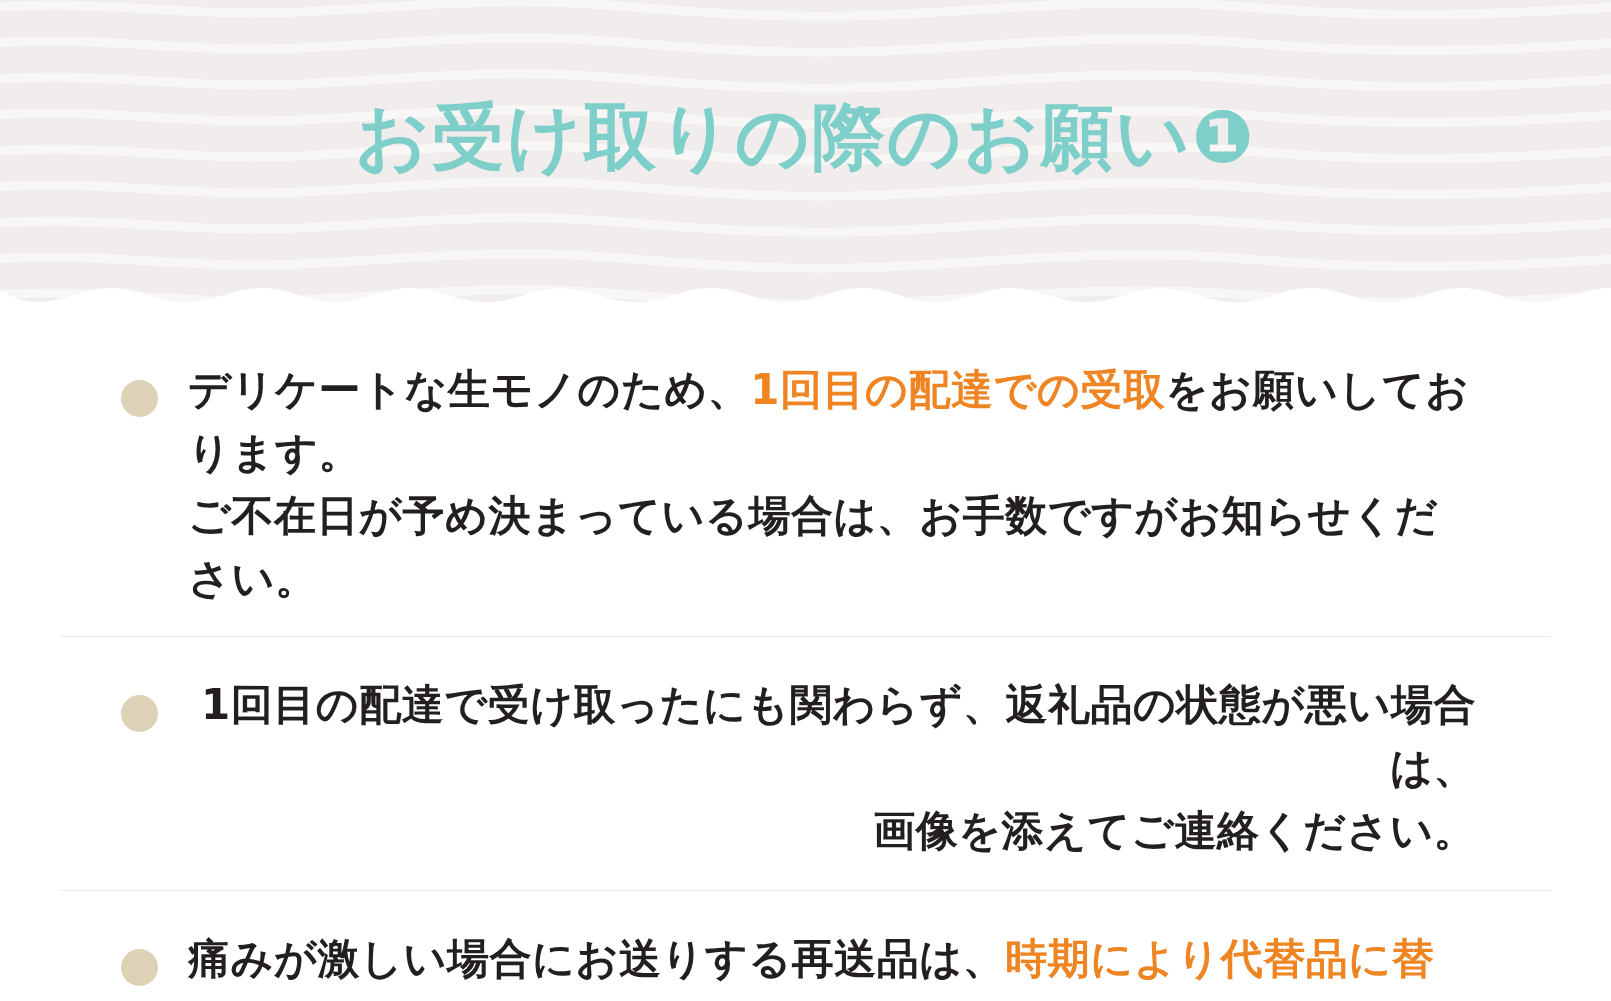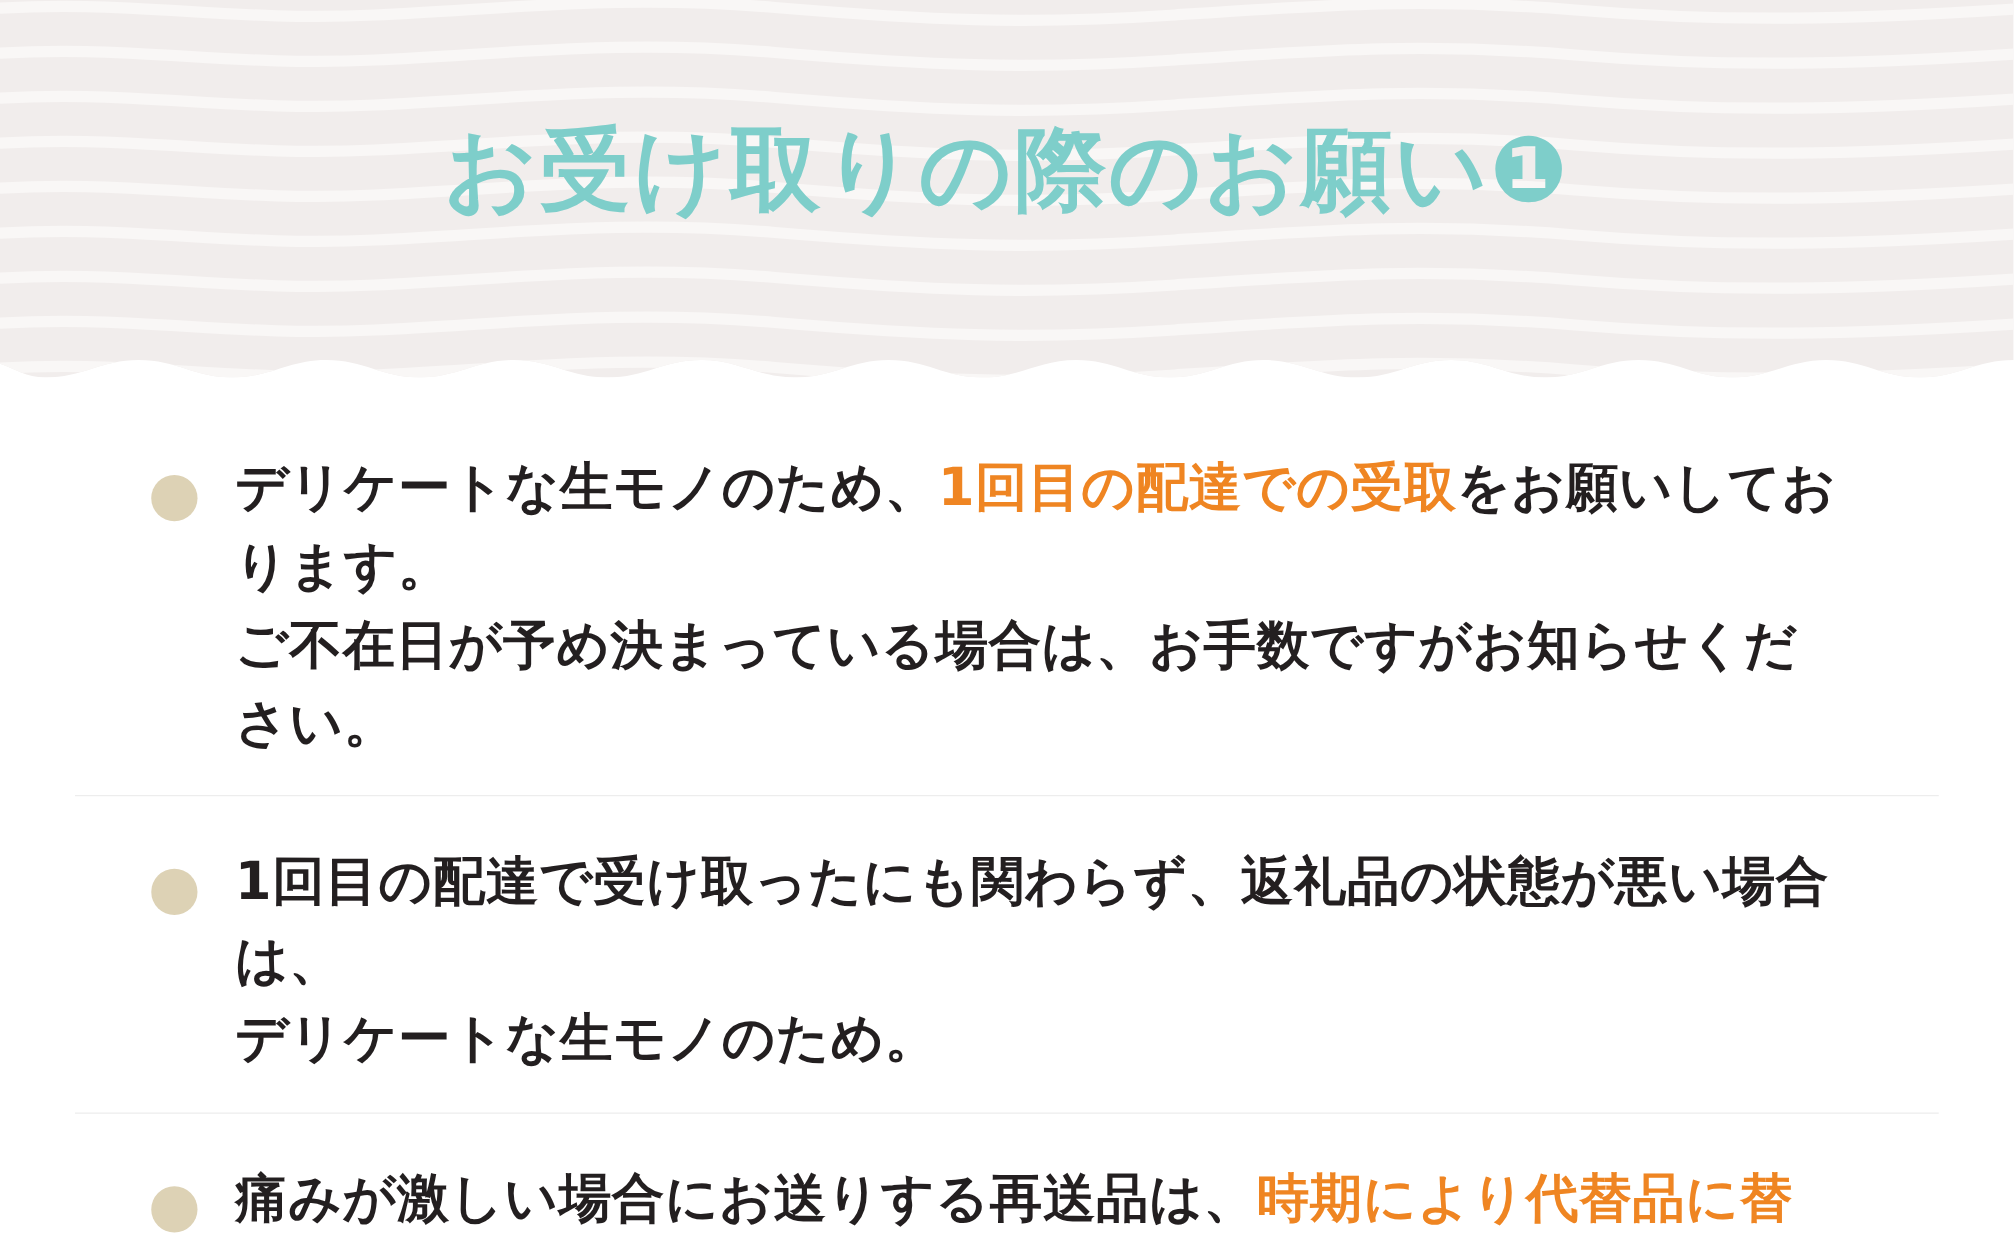--- a/index.html
+++ b/index.html
@@ -88,21 +88,21 @@
 
   .hl-orange { color: #EF8522; }
 
   .divider {
     height: 1px;
     background: #EDEDED;
     margin: 0 60px 0 60px;
   }
 
   .item-1 { padding-top: 28px; padding-bottom: 26px; }
-  .item-2 { padding-top: 36px; padding-bottom: 28px; }
+  .item-2 { padding-top: 36px; padding-bottom: 28px; text-align: right; }
   .item-3 { padding-top: 36px; padding-bottom: 26px; }
 </style>
 </head>
 <body>
 
 <div class="header-band">
   <svg class="header-bg" viewBox="0 0 1611 312" preserveAspectRatio="none" xmlns="http://www.w3.org/2000/svg">
     <defs>
       <clipPath id="bandClip">
         <path d="M0,0 H1611 V288
@@ -158,21 +158,21 @@
       <span>ご不在日が予め決まっている場合は、お手数ですがお知らせください。</span>
     </div>
   </div>
 
   <div class="divider"></div>
 
   <div class="bullet-row item-2">
     <div class="bullet-dot"></div>
     <div class="bullet-text">
       <span>1回目の配達で受け取ったにも関わらず、返礼品の状態が悪い場合は、</span><br>
-      <span>デリケートな生モノのため。</span>
+      <span>画像を添えてご連絡ください。</span>
     </div>
   </div>
 
   <div class="divider"></div>
 
   <div class="bullet-row item-3">
     <div class="bullet-dot"></div>
     <div class="bullet-text">
       <span>痛みが激しい場合にお送りする再送品は、</span><span class="hl-orange">時期により代替品に替えて</span><br>
     </div>

